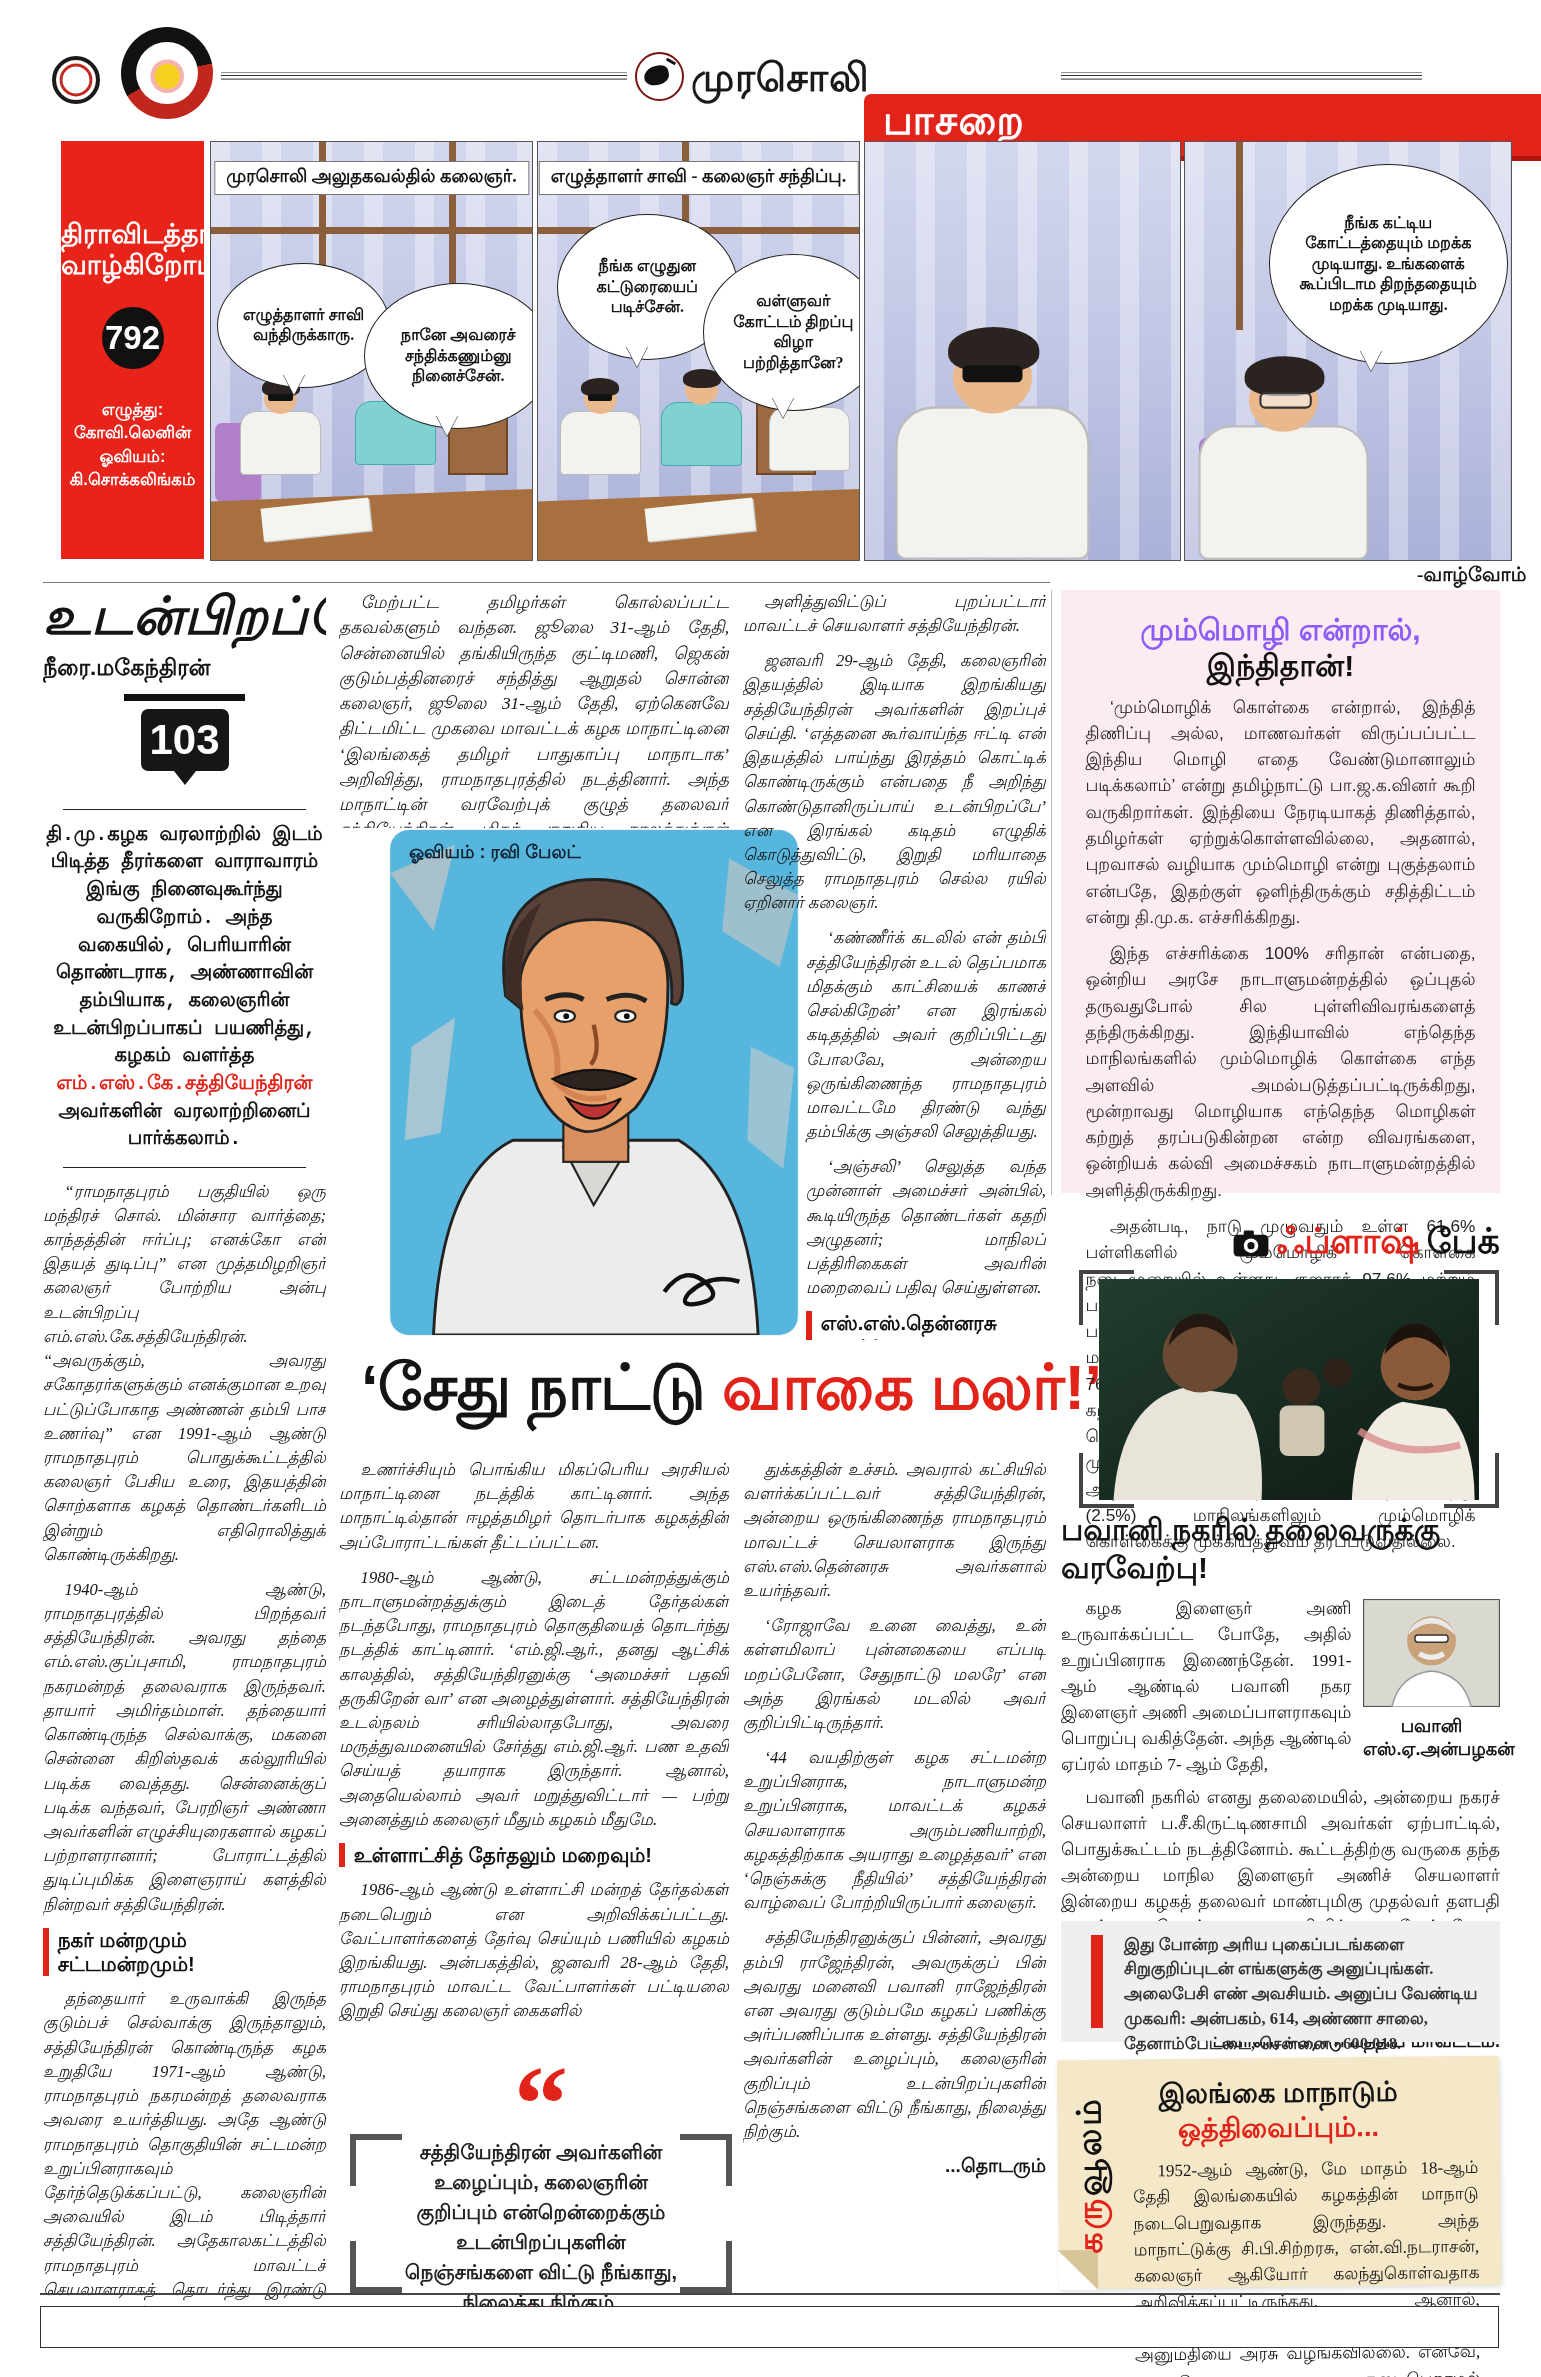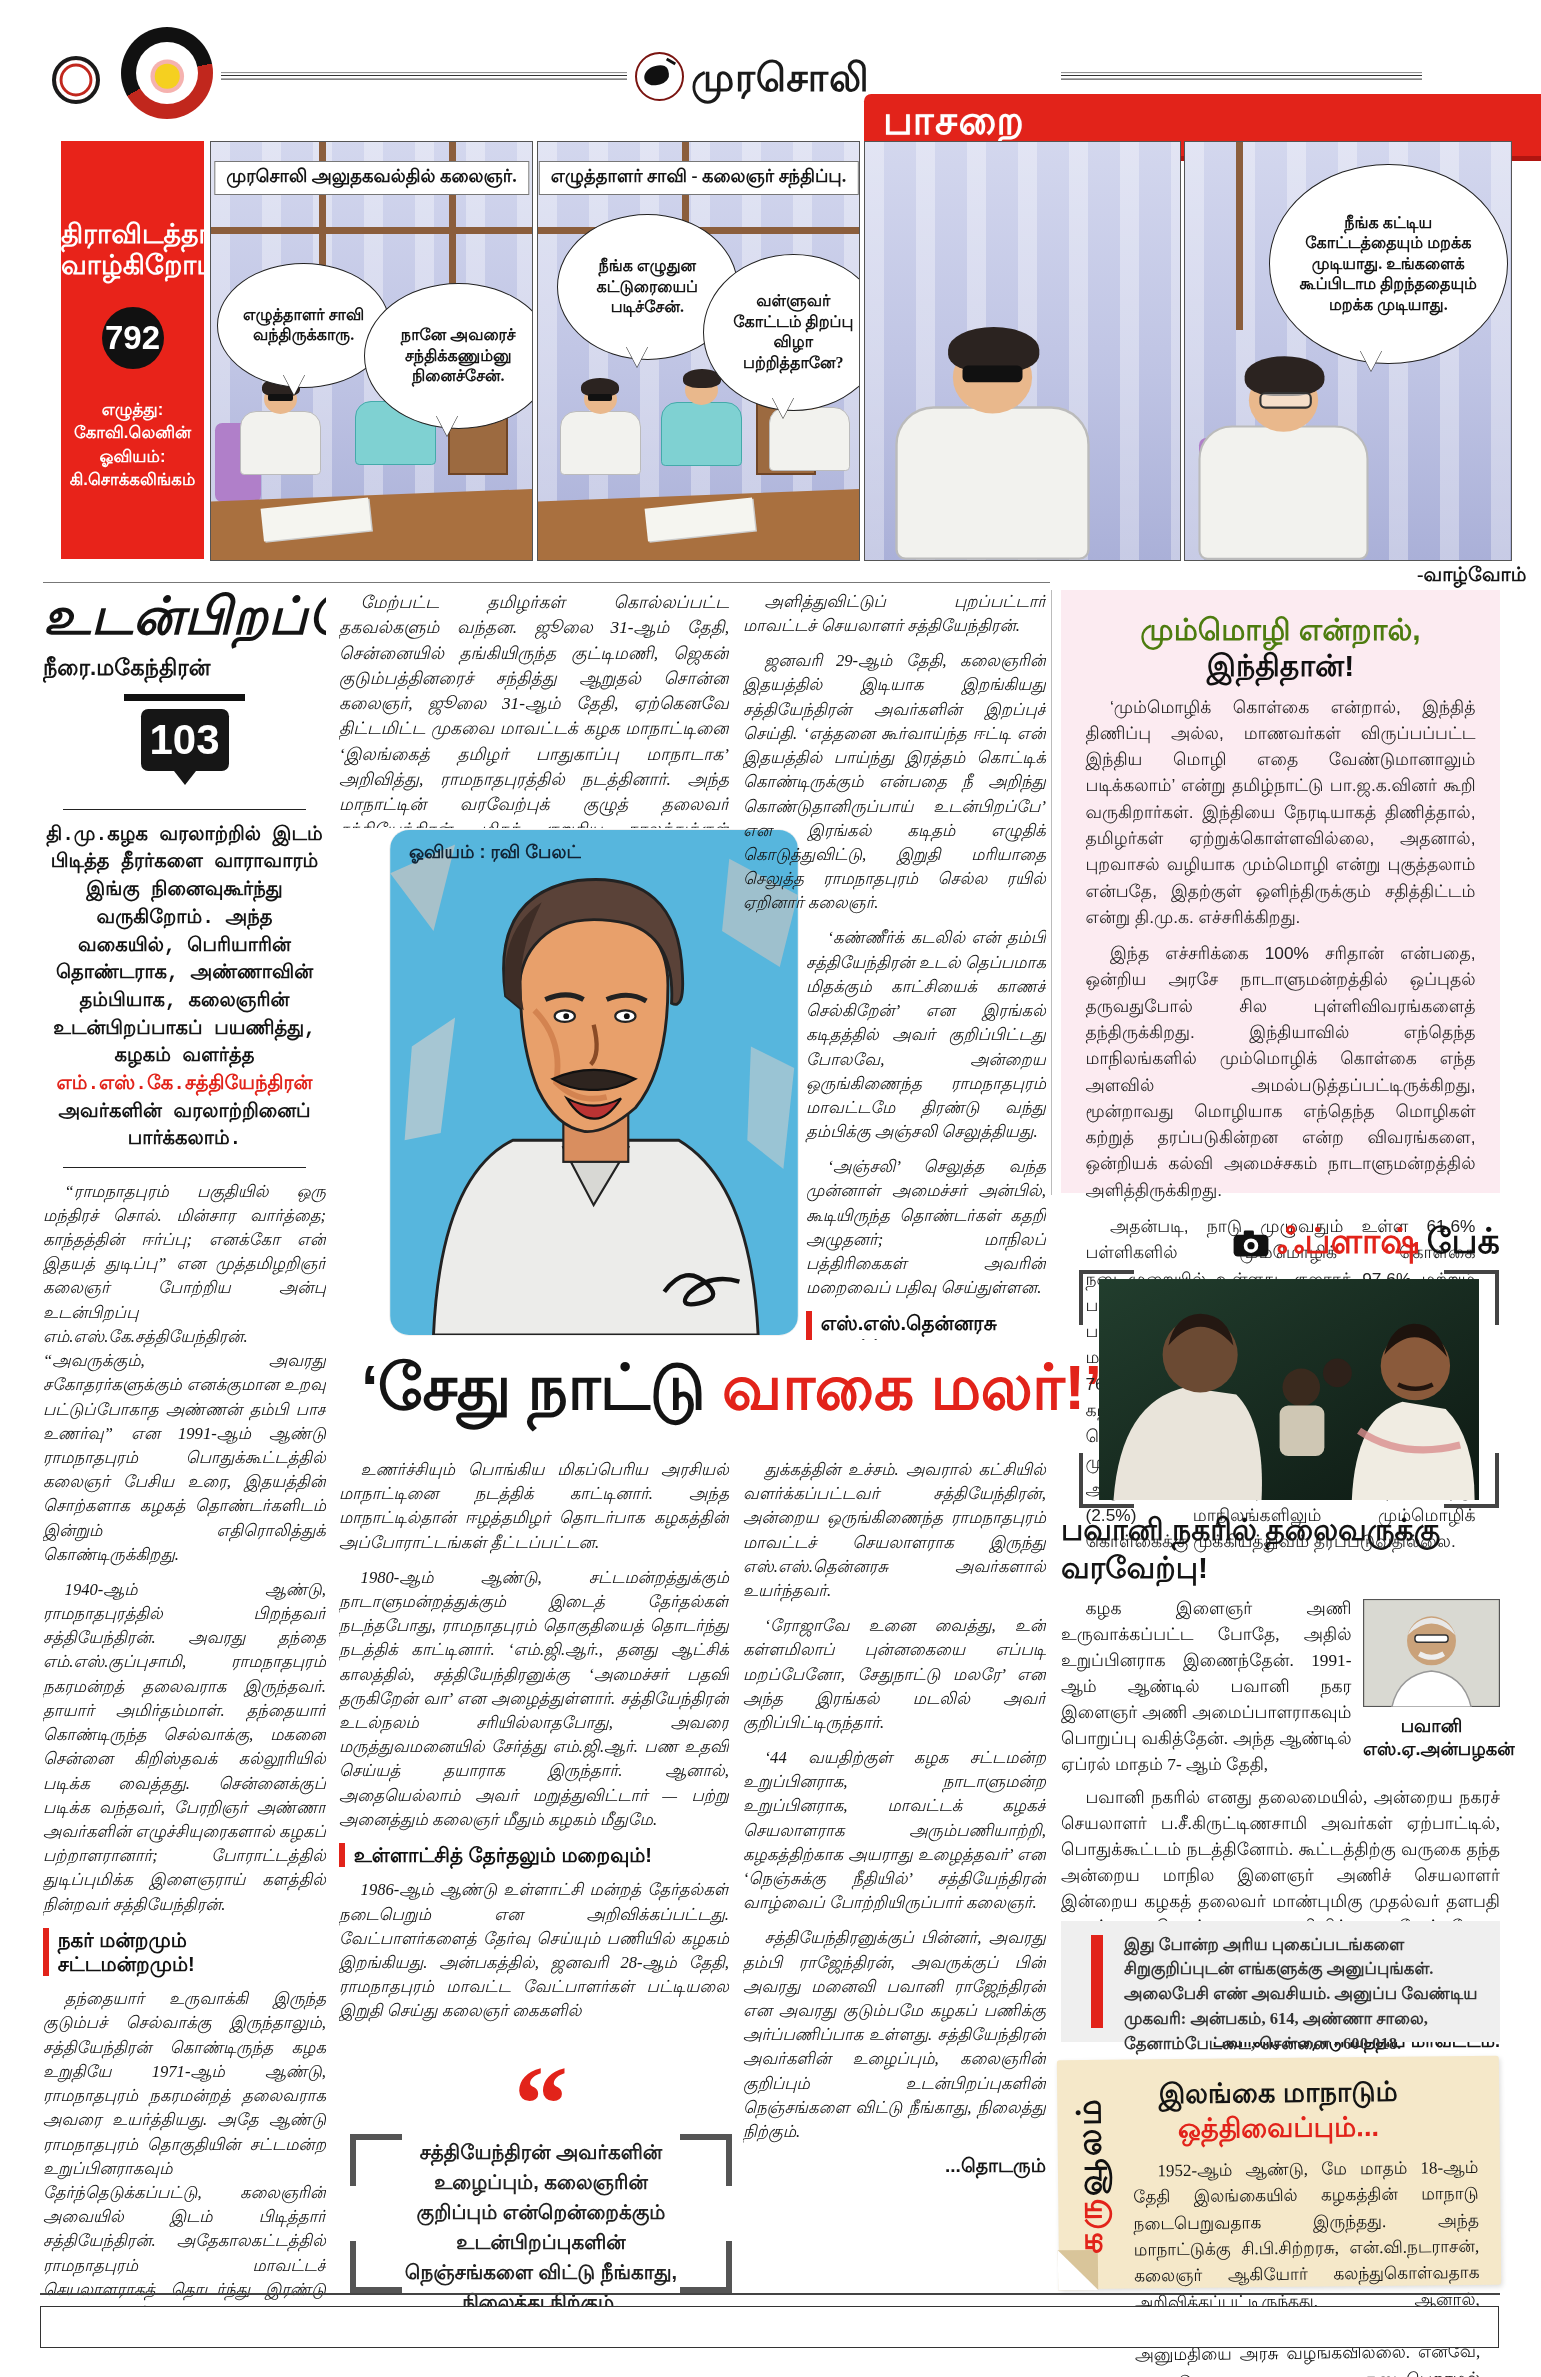--- a/index.html
+++ b/index.html
@@ -82,21 +82,21 @@
   .q-tl{left:0;top:62px;border-left-width:6.5px;border-top-width:6.5px;}
   .q-tr{right:0;top:62px;border-right-width:6.5px;border-top-width:6.5px;}
   .q-bl{left:0;bottom:17.3px;border-left-width:6.5px;border-bottom-width:6.5px;}
   .q-br{right:0;bottom:17.3px;border-right-width:6.5px;border-bottom-width:6.5px;}
   .qmark{font-family:"Liberation Serif",serif;color:#e2231a;font-weight:bold;font-size:108px;line-height:.6;text-align:center;}
   .qtext{font-family:"Liberation Sans",sans-serif;font-weight:bold;font-size:20px;line-height:1.5;text-align:center;color:#222;padding:0 51px;}
 
   
   .pinkbox{background:#fcebf1;padding:21.6px 24.5px;box-sizing:border-box;}
   .pinkbox h2{margin:0 0 4.3px;text-align:center;font-family:"Liberation Sans",sans-serif;font-size:30px;line-height:1.2;}
-  .pinkbox .t-red{color:#4d7c0f;}
+  .pinkbox .t-red{color:#8b5cf6;}
   .pinkbox .t-black{color:#111;display:block;}
   .pinkbox p{font-family:"Liberation Sans",sans-serif;font-size:17.3px;line-height:1.52;text-align:justify;text-indent:24.5px;margin:10px 0 0;color:#222;}
 
   
   .fbhead{display:flex;align-items:center;justify-content:flex-end;gap:7.2px;}
   .fbhead .t1{color:#e2231a;font-weight:bold;font-size:35px;font-family:"Liberation Sans",sans-serif;}
   .fbhead .t2{color:#111;font-weight:bold;font-size:35px;font-family:"Liberation Sans",sans-serif;}
   .bracket{position:absolute;width:51px;height:51px;border:0 solid #444;}
   .b-tl{border-left-width:4.3px;border-top-width:4.3px;left:0;top:0;}
   .b-tr{border-right-width:4.3px;border-top-width:4.3px;right:0;top:0;}

